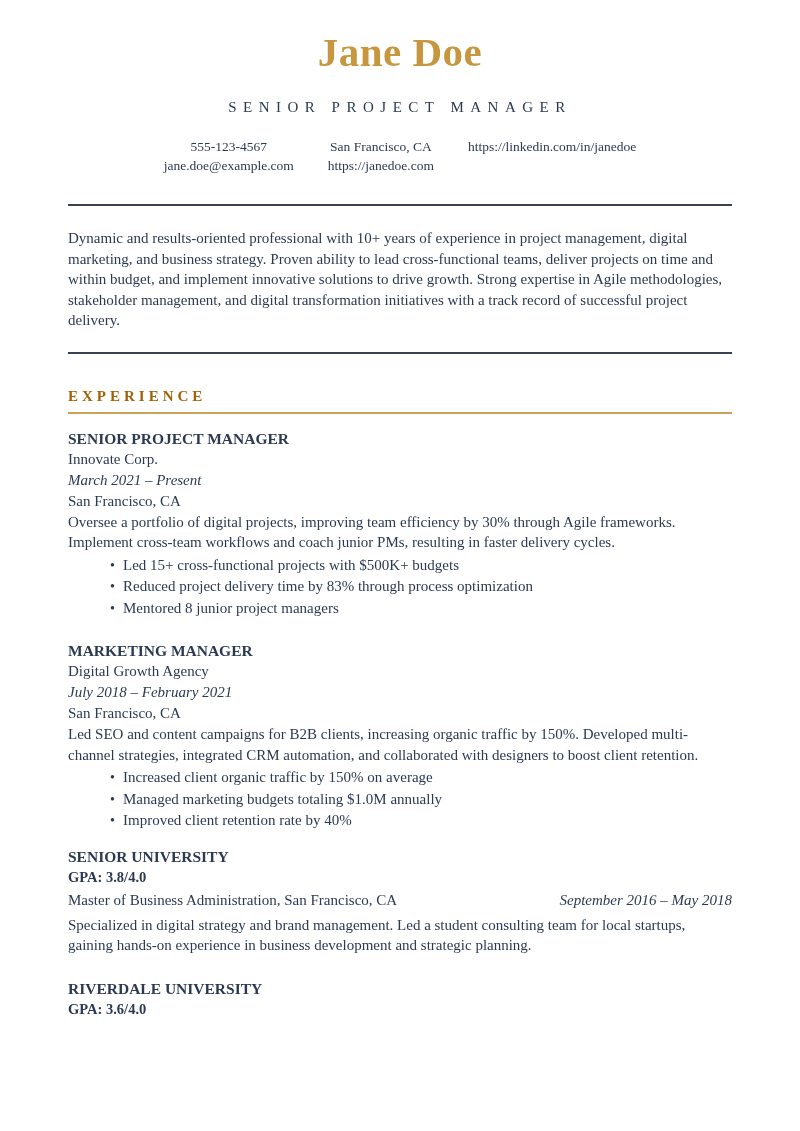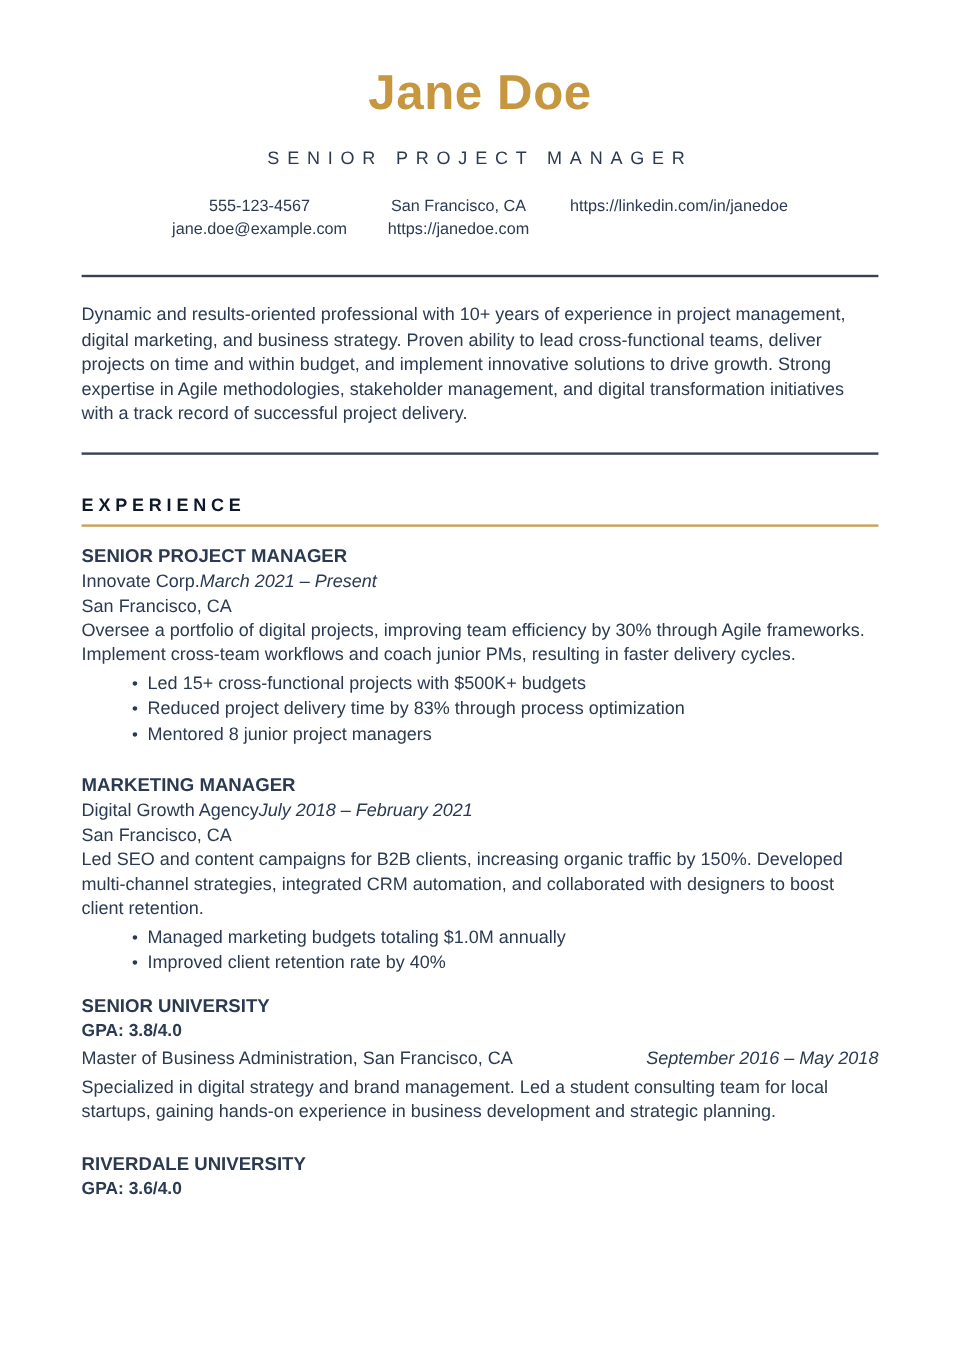--- a/index.html
+++ b/index.html
@@ -6,25 +6,25 @@
     margin: 0;
     padding: 0;
     background: #ffffff;
   }
   .page {
     position: relative;
     width: 800px;
     height: 1131px;
     margin: 0 auto;
     background: #ffffff;
-    font-family: Liberation Sans, sans-serif;
+    font-family: Liberation Serif, serif;
     color: #2b3a51;
     font-size: 15px;
     box-sizing: border-box;
-    padding: 56px 68px 0 68px;
+    padding: 31px 68px 0 68px;
     overflow: hidden;
   }
 
   
   .header { text-align: center; }
   .name {
     font-size: 41px;
     font-weight: 700;
     color: #c6973f;
     line-height: 1.05;
@@ -67,38 +67,39 @@
     font-size: 15px;
   }
 
   
   .section-heading {
     margin-top: 35px;
     padding-bottom: 7px;
     font-size: 15px;
     font-weight: 700;
     letter-spacing: 4px;
-    color: #0f172a;
+    color: #a16207;
     border-bottom: 2px solid #c9a157;
   }
   .section-heading.first { margin-top: 34px; }
 
   
   .job { margin-top: 14px; }
   .job + .job { margin-top: 21px; }
   .job-title {
     font-weight: 700;
     font-size: 15.5px;
     line-height: 21px;
   }
   .meta-row {
     display: flex;
-    justify-content: flex-start;
+    justify-content: space-between;
     align-items: baseline;
     line-height: 21px;
+    flex-direction: column;
   }
   .meta-row .dates { font-style: italic; white-space: nowrap; }
   .job-location { line-height: 21px; }
   .job-desc { line-height: 20.5px; }
   ul.bullets {
     margin: 2px 0 0 0;
     padding: 0 0 0 55px;
     list-style: none;
   }
   ul.bullets li {
@@ -183,20 +184,21 @@
 
   <div class="job">
     <div class="job-title">MARKETING MANAGER</div>
     <div class="meta-row">
       <span class="company">Digital Growth Agency</span>
       <span class="dates">July 2018 – February 2021</span>
     </div>
     <div class="job-location">San Francisco, CA</div>
     <div class="job-desc">Led SEO and content campaigns for B2B clients, increasing organic traffic by 150%. Developed multi-channel strategies, integrated CRM automation, and collaborated with designers to boost client retention.</div>
     <ul class="bullets">
+      <li>Increased client organic traffic by 150% on average</li>
       <li>Managed marketing budgets totaling $1.0M annually</li>
       <li>Improved client retention rate by 40%</li>
     </ul>
   </div>
 
 
   <div class="school">
     <div class="school-name">SENIOR UNIVERSITY</div>
     <div class="school-gpa">GPA: 3.8/4.0</div>
     <div class="degree-row">

